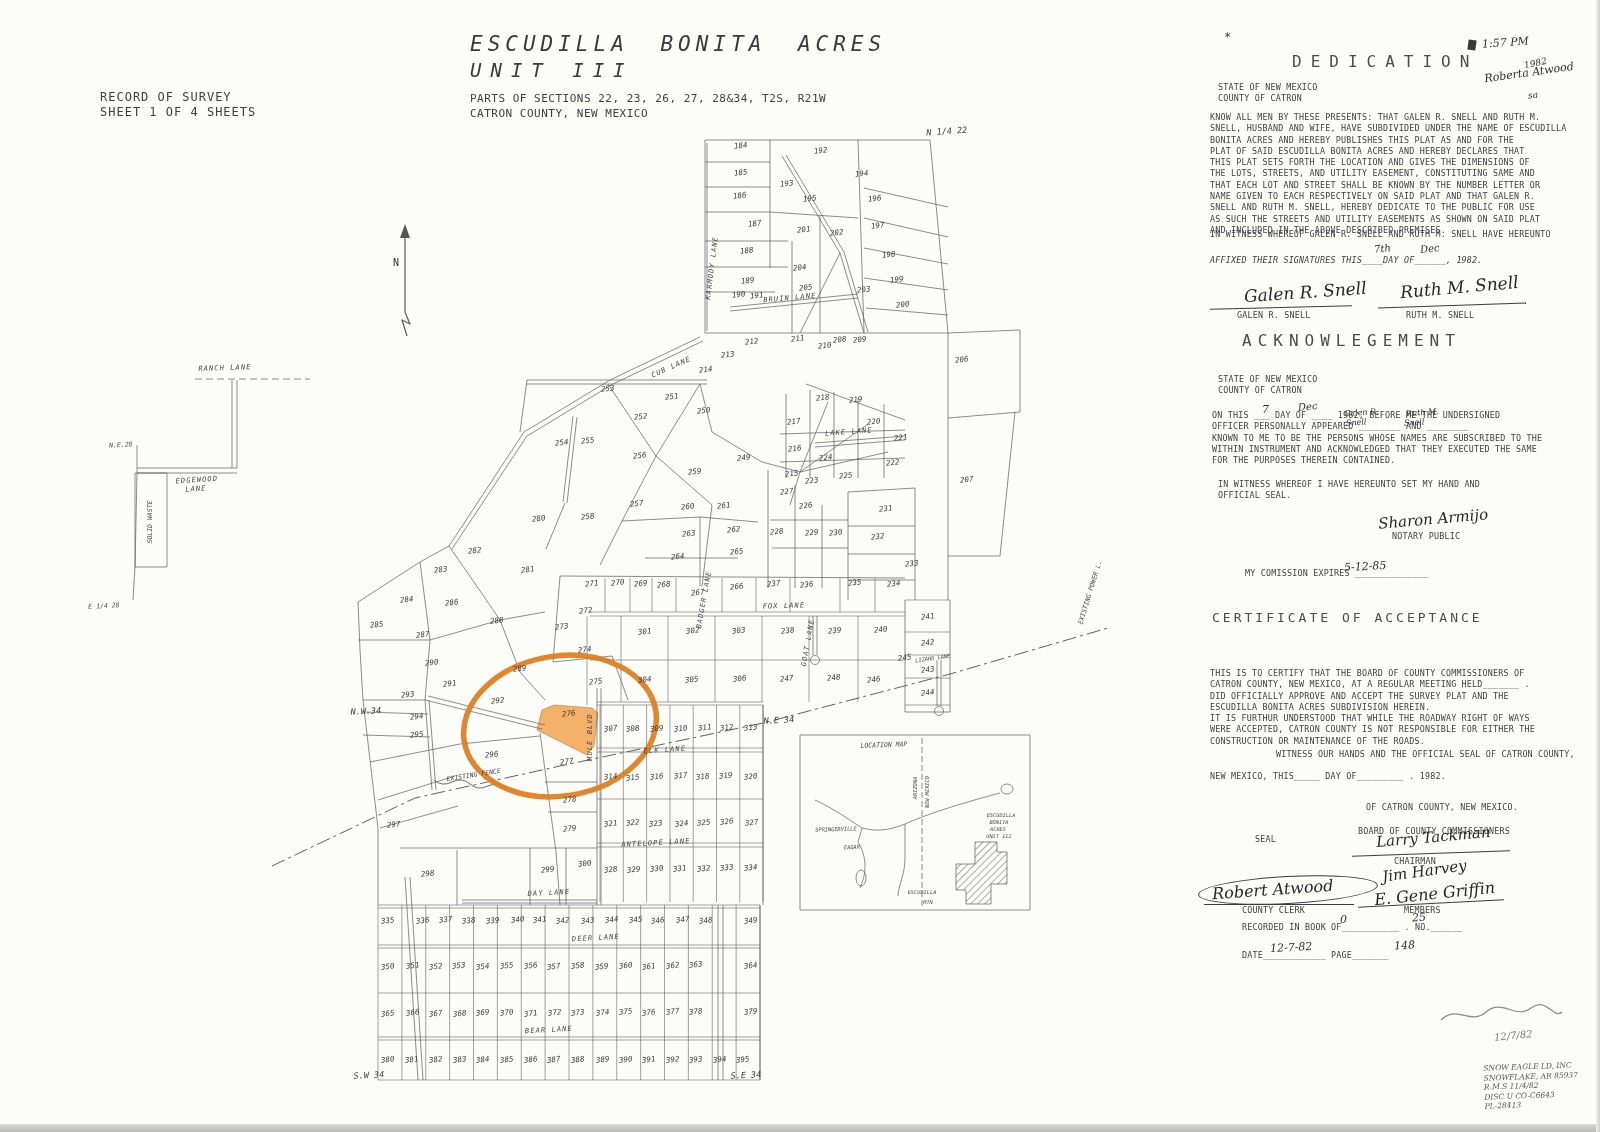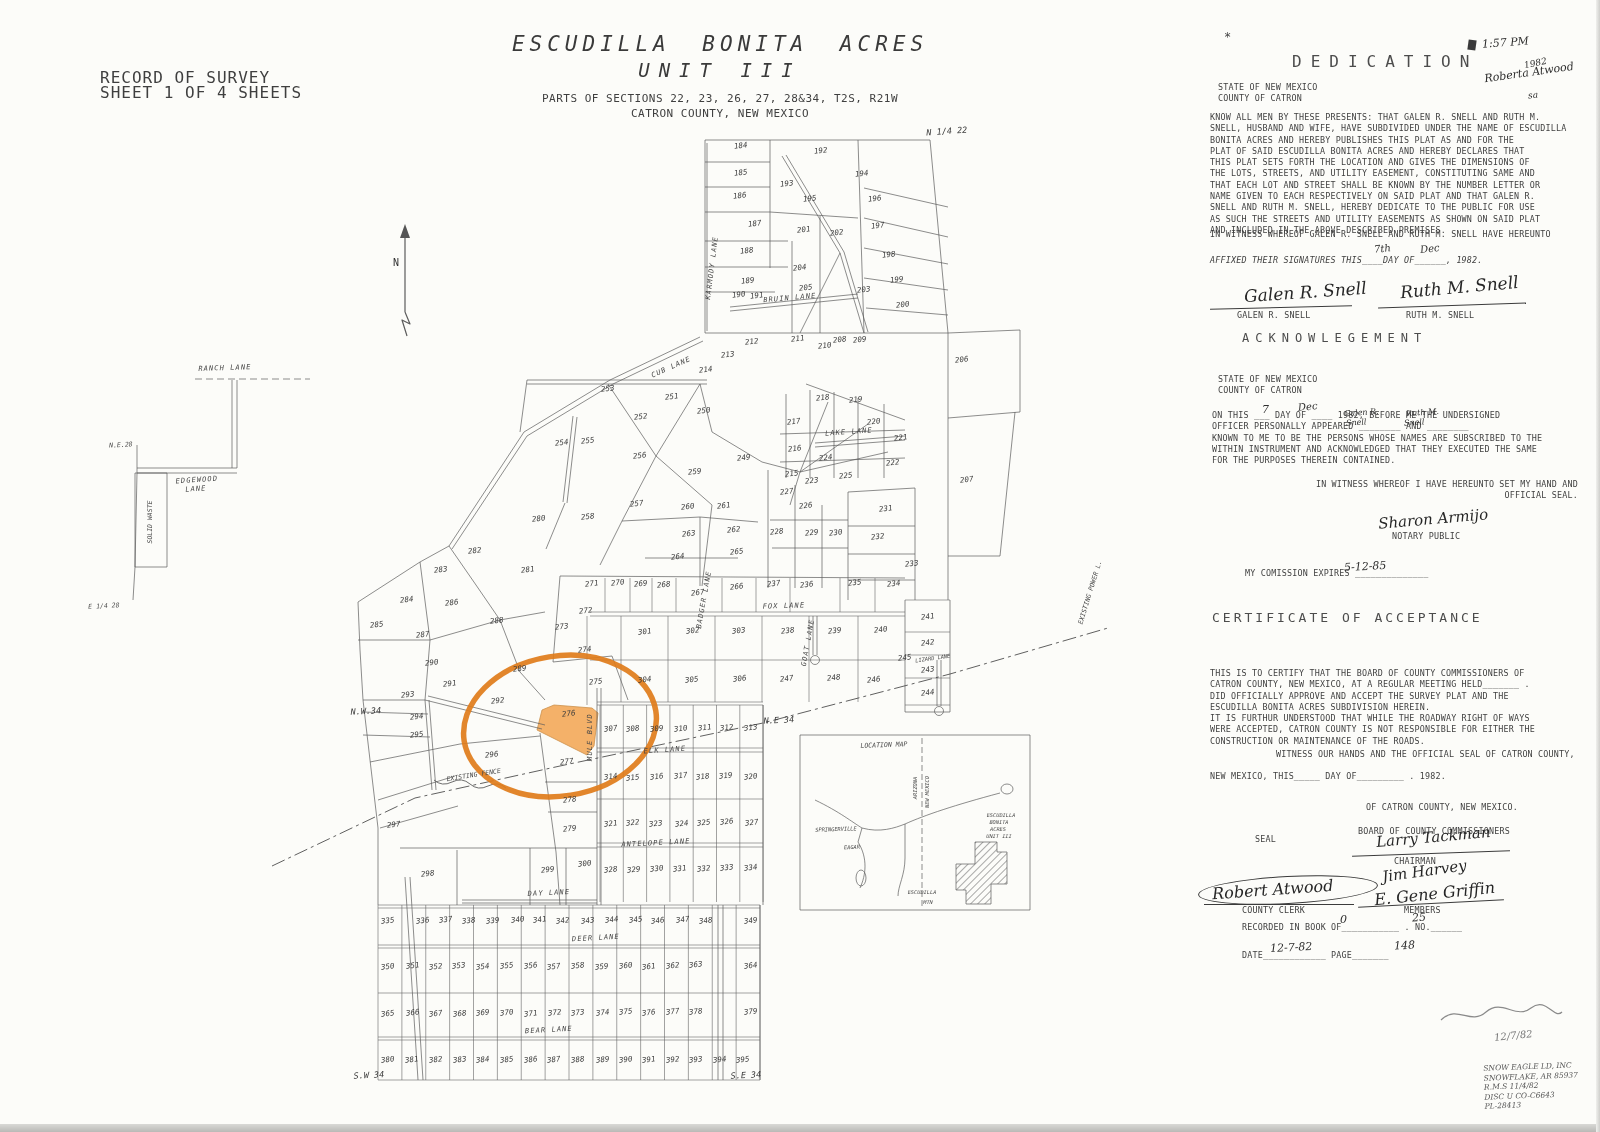--- a/index.html
+++ b/index.html
@@ -1,47 +1,47 @@
 <!DOCTYPE html>
 <html><head>
 <meta charset="utf-8">
 <style>
   html,body{margin:0;padding:0;background:#e8e8e6;}
   #page{position:relative;width:1600px;height:1132px;background:#fcfcf9;overflow:hidden;
         font-family:"DejaVu Sans Mono",monospace;color:#3d3d3d;}
   .abs{position:absolute;}
   .typed{font:8.4px/11.3px "DejaVu Sans Mono",monospace;color:#3f3f3f;white-space:pre-line;letter-spacing:.2px;}
   .head-big{font-family:"DejaVu Sans Mono",monospace;font-size:16px;letter-spacing:9px;color:#4c4c4c;}
-  .head-mid{font-family:"DejaVu Sans Mono",monospace;font-size:12px;letter-spacing:6px;color:#4c4c4c;}
+  .head-mid{font-family:"DejaVu Sans Mono",monospace;font-size:16px;letter-spacing:6px;color:#4c4c4c;}
   .head-sm{font-family:"DejaVu Sans Mono",monospace;font-size:13px;letter-spacing:3px;color:#4c4c4c;}
   .hand{font-family:"DejaVu Serif",serif;font-style:italic;color:#2e2e2e;white-space:pre-line;}
   .sig{font-family:"DejaVu Serif",serif;font-style:italic;color:#262626;}
   .uline{border-bottom:1px solid #3c3c3c;height:1px;}
-  #title-block{text-align:center;}
+  #title-block{text-align:left;}
   #title-block .t1{font:italic 21px "DejaVu Sans Mono",monospace;letter-spacing:5px;word-spacing:14px;color:#3a3a3a;}
   #title-block .t2{font:italic 19px "DejaVu Sans Mono",monospace;letter-spacing:9px;color:#3a3a3a;margin-top:3px;}
   #title-block .t3{font:11px "DejaVu Sans Mono",monospace;letter-spacing:.5px;color:#3f3f3f;margin-top:11px;}
   #title-block .t4{font:11px "DejaVu Sans Mono",monospace;letter-spacing:.5px;color:#3f3f3f;margin-top:2px;}
   svg text{text-anchor:middle;}
   .lot{font:italic 7.5px "DejaVu Sans Mono",monospace;fill:#3b3b3b;}
   .road{font:italic 7px "DejaVu Sans Mono",monospace;fill:#474747;letter-spacing:1.1px;}
   .note{font:italic 8.5px "DejaVu Sans Mono",monospace;fill:#3b3b3b;}
   .tiny{font:italic 6.5px "DejaVu Sans Mono",monospace;fill:#4a4a4a;}
   .micro{font:italic 5.3px "DejaVu Sans Mono",monospace;fill:#4a4a4a;}
   .north{font:10px "DejaVu Sans Mono",monospace;fill:#333;}
   .oval{border:1.4px solid #3a3a3a;border-radius:50%;}
   .edge-bottom{left:0;top:1124px;width:1600px;height:8px;background:linear-gradient(#d9d9d6,#b9b9b6);}
   .edge-right{left:1596px;top:0;width:4px;height:1132px;background:linear-gradient(90deg,#f0f0ed,#cfcfcc);}
 </style>
 </head>
 <body>
 
 <div id="page">
 
-  <div class="abs typed" style="left:100px;top:70px;font-size:16px;line-height:15px;letter-spacing:1px;">RECORD OF SURVEY
+  <div class="abs typed" style="left:100px;top:90px;font-size:12px;line-height:15px;letter-spacing:1px;">RECORD OF SURVEY
 SHEET 1 OF 4 SHEETS</div>
 
   <div id="title-block" class="abs" style="left:470px;top:32px;width:500px;">
     <div class="t1">ESCUDILLA BONITA ACRES</div>
     <div class="t2">UNIT III</div>
     <div class="t3">PARTS OF SECTIONS 22, 23, 26, 27, 28&amp;34, T2S, R21W</div>
     <div class="t4">CATRON COUNTY, NEW MEXICO</div>
   </div>
 
   <div class="abs" style="left:1224px;top:30px;font-size:12px;color:#444;">*</div>
@@ -83,21 +83,21 @@
 OFFICER PERSONALLY APPEARED ________ AND ________
 KNOWN TO ME TO BE THE PERSONS WHOSE NAMES ARE SUBSCRIBED TO THE
 WITHIN INSTRUMENT AND ACKNOWLEDGED THAT THEY EXECUTED THE SAME
 FOR THE PURPOSES THEREIN CONTAINED.</div>
   <div class="abs hand" style="left:1262px;top:403px;font-size:11px;">7</div>
   <div class="abs hand" style="left:1298px;top:401px;font-size:10px;transform:rotate(-5deg);">Dec</div>
   <div class="abs hand" style="left:1344px;top:408px;font-size:8px;transform:rotate(-4deg);">Galen R.</div>
   <div class="abs hand" style="left:1346px;top:418px;font-size:8px;transform:rotate(-4deg);">Snell</div>
   <div class="abs hand" style="left:1406px;top:408px;font-size:8px;transform:rotate(-4deg);">Ruth M.</div>
   <div class="abs hand" style="left:1404px;top:418px;font-size:8px;transform:rotate(-4deg);">Snell</div>
-  <div class="abs typed" style="left:1218px;top:479px;width:360px;text-align:right;">IN WITNESS WHEREOF I HAVE HEREUNTO SET MY HAND AND
+  <div class="abs typed" style="left:1218px;top:479px;width:360px;">IN WITNESS WHEREOF I HAVE HEREUNTO SET MY HAND AND
 OFFICIAL SEAL.</div>
   <div class="abs sig" style="left:1378px;top:510px;font-size:15px;transform:rotate(-5deg);">Sharon Armijo</div>
   <div class="abs typed" style="left:1392px;top:531px;">NOTARY PUBLIC</div>
   <div class="abs typed" style="left:1245px;top:568px;">MY COMISSION EXPIRES ______________</div>
   <div class="abs hand" style="left:1344px;top:560px;font-size:11px;transform:rotate(-3deg);">5-12-85</div>
 
   <div class="abs head-sm" style="left:1212px;top:610px;">CERTIFICATE OF ACCEPTANCE</div>
   <div class="abs typed" style="left:1210px;top:668px;width:380px;">THIS IS TO CERTIFY THAT THE BOARD OF COUNTY COMMISSIONERS OF
 CATRON COUNTY, NEW MEXICO, AT A REGULAR MEETING HELD_______ .
 DID OFFICIALLY APPROVE AND ACCEPT THE SURVEY PLAT AND THE

